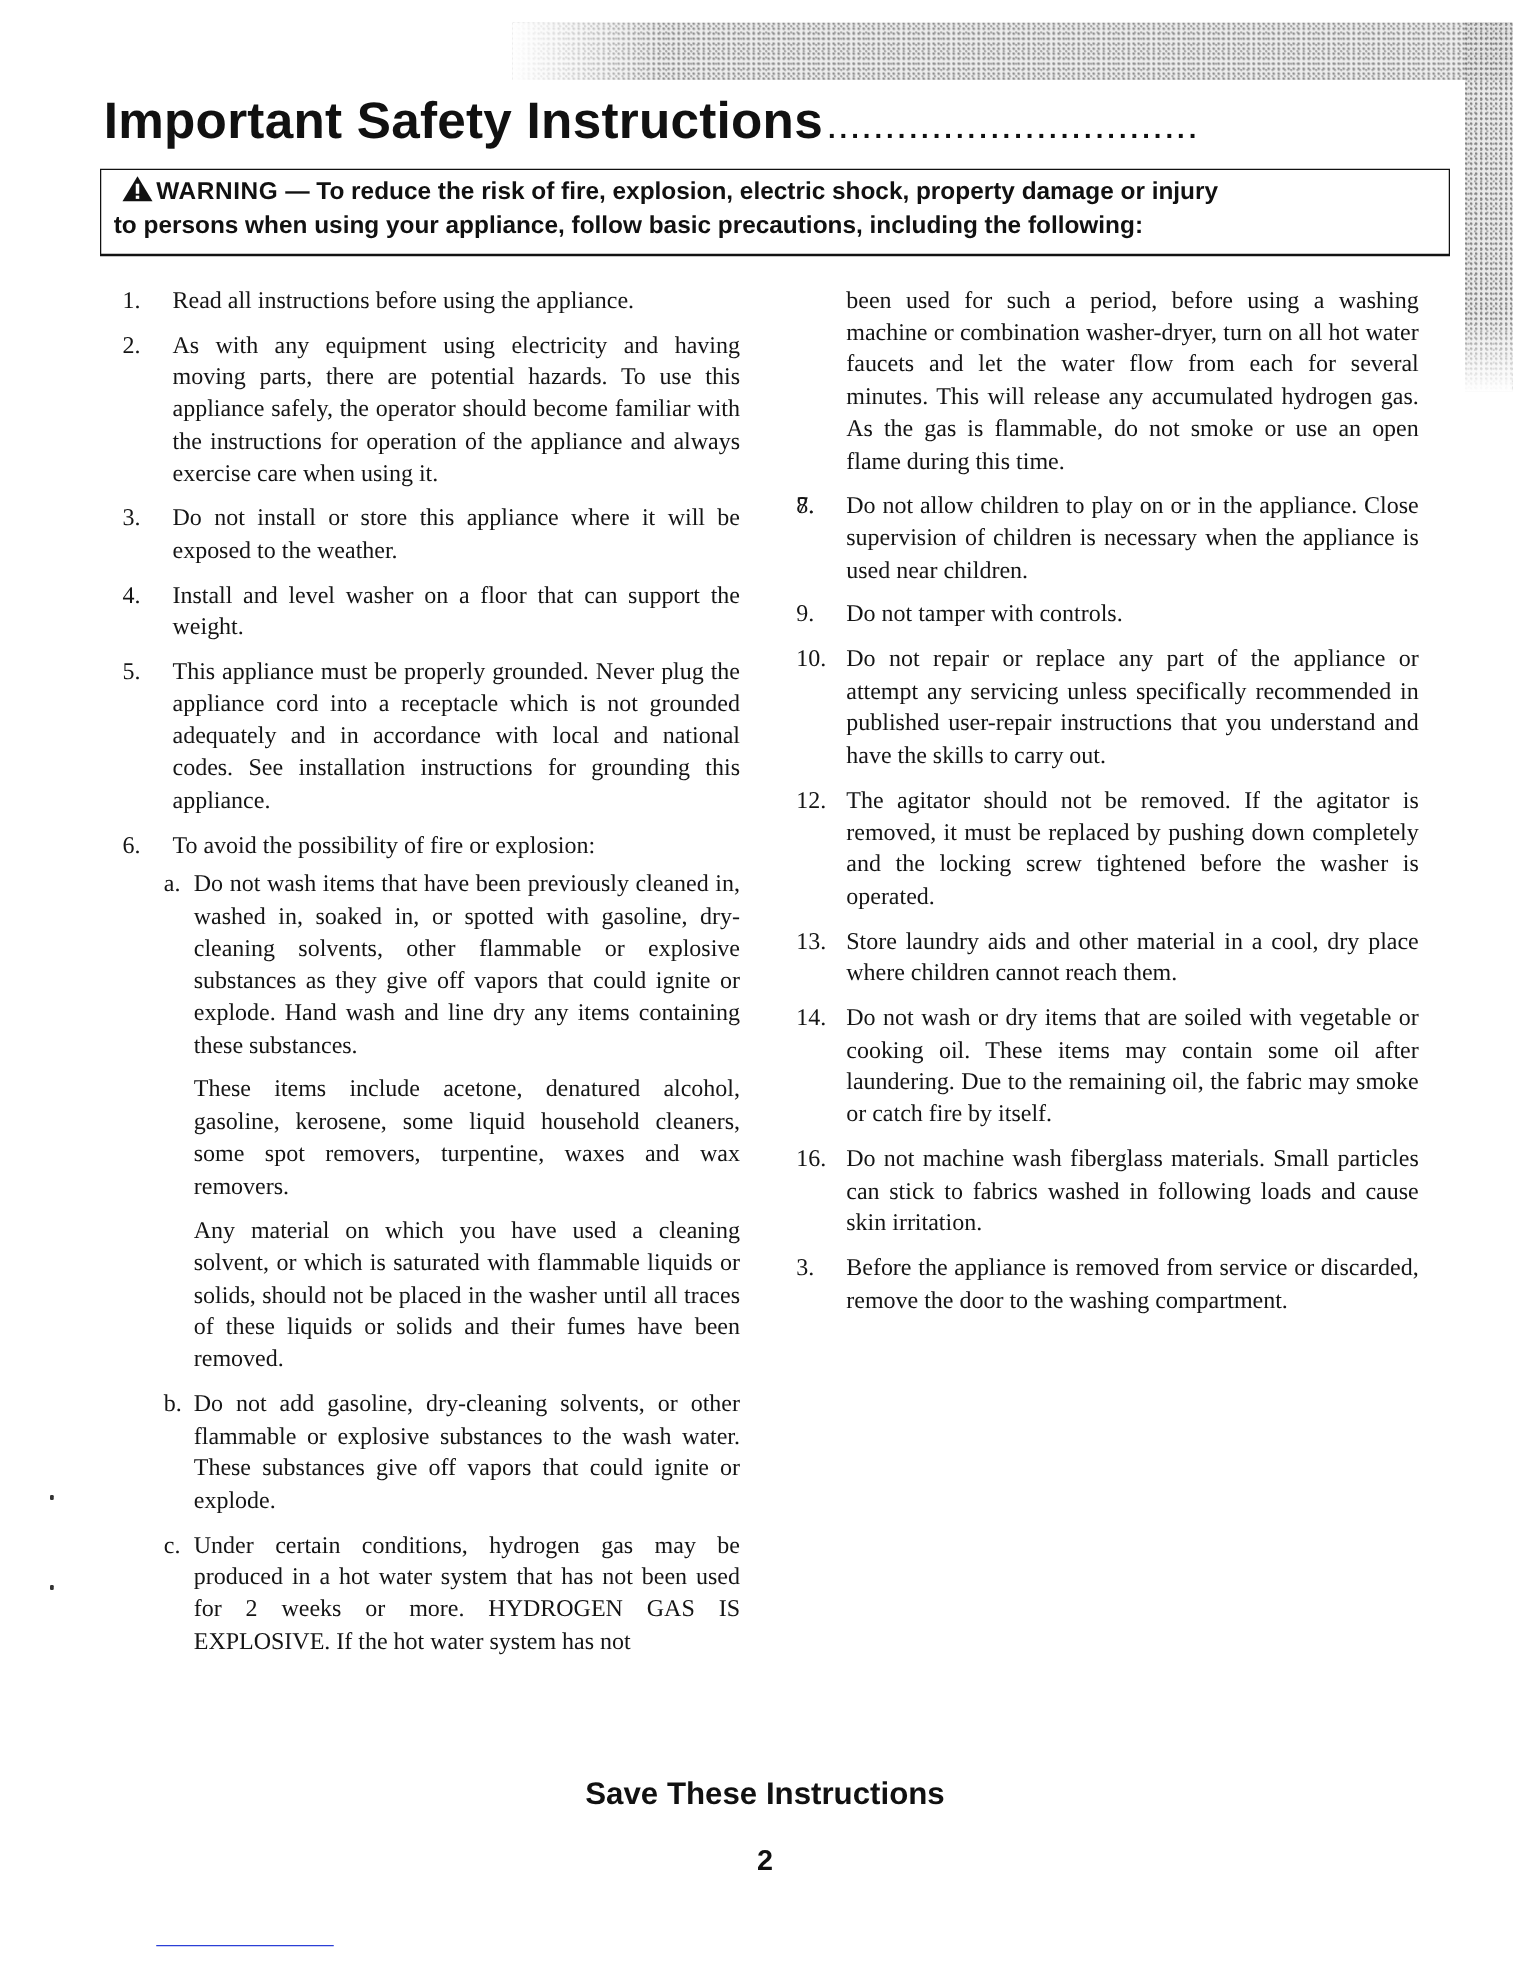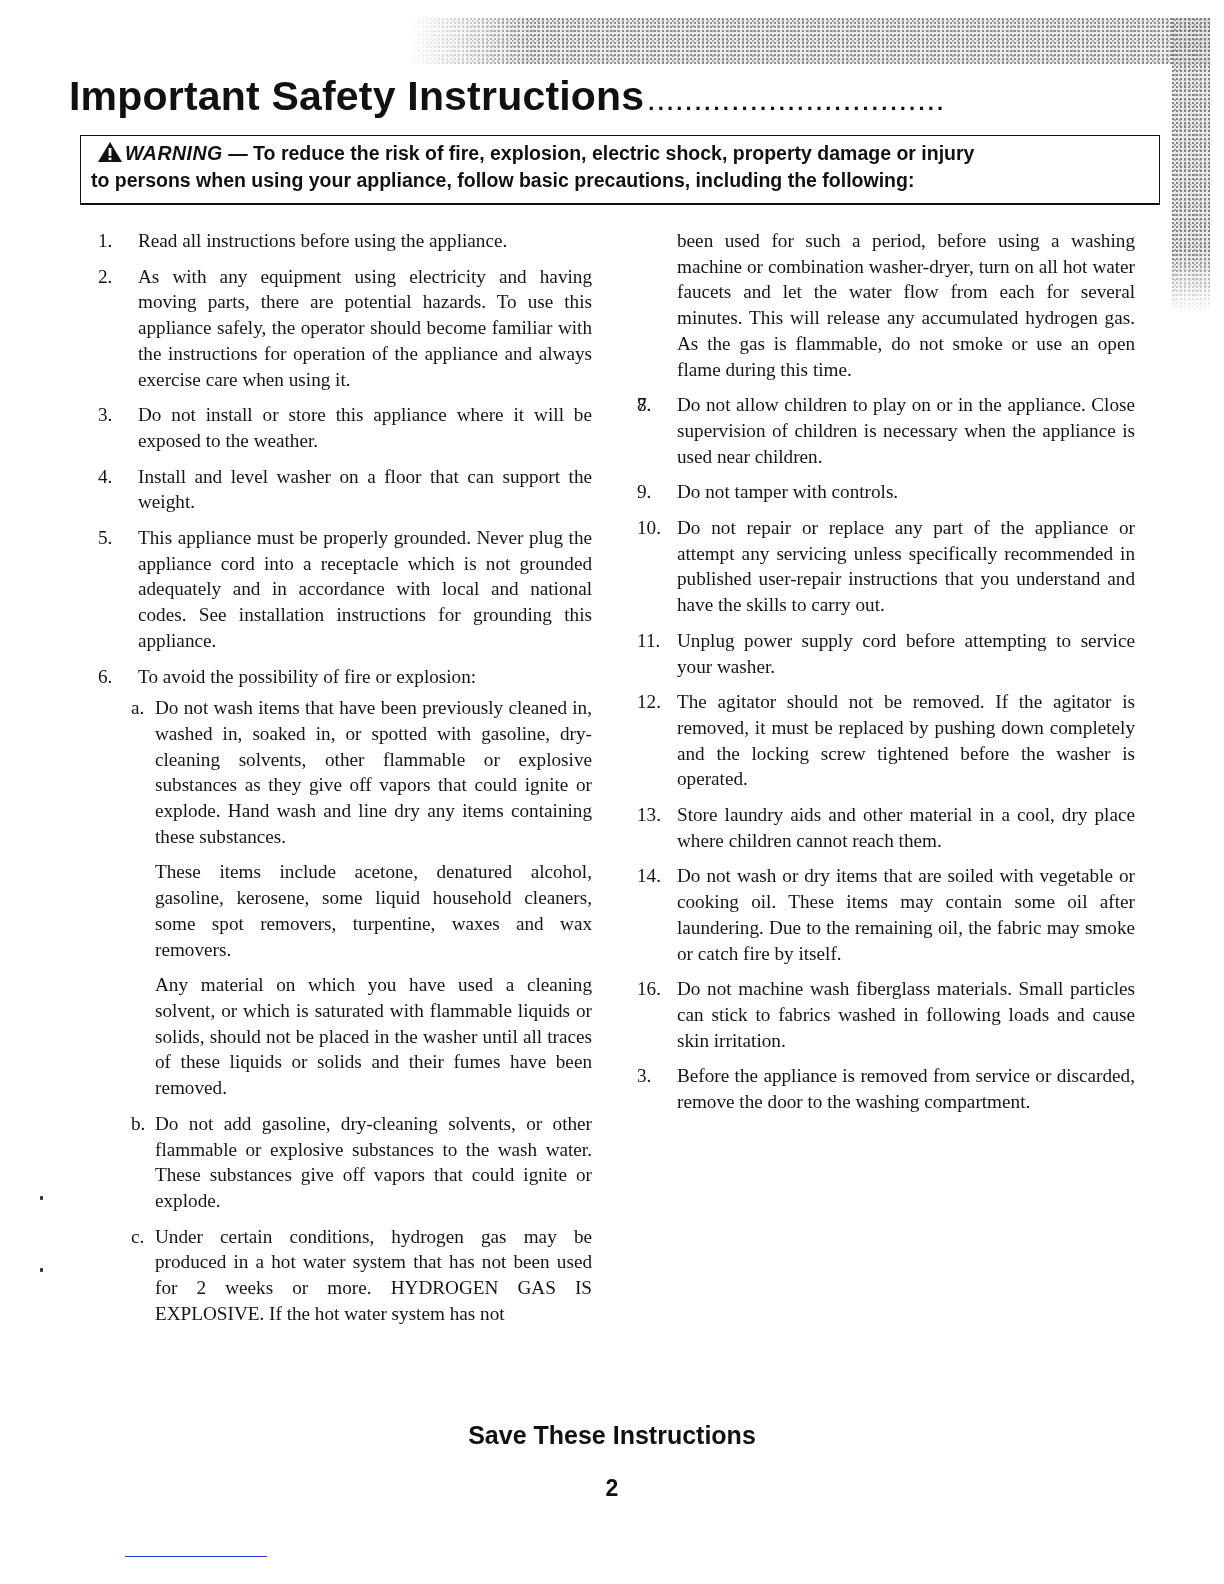--- a/index.html
+++ b/index.html
@@ -27,42 +27,42 @@
       radial-gradient(circle at 3px 2px, #959595 0.8px, transparent 1.1px);
     background-size: 4px 4px, 5px 5px;
     opacity: 0.85;
   }
   .halftone-v::after {
     content: ""; position: absolute; left: 0; bottom: 0; width: 100%; height: 60px;
     background: linear-gradient(180deg, rgba(255,255,255,0) 0%, #fff 100%);
   }
 
   .page-title {
-    position: absolute; left: 69px; top: 64px; width: 1090px;
+    position: absolute; left: 83px; top: 64px; width: 1090px;
     font-family: "Liberation Sans", "DejaVu Sans", sans-serif;
     font-weight: bold; font-size: 41px; line-height: 64px; letter-spacing: 0.2px;
     white-space: nowrap; overflow: hidden; background: transparent;
   }
   .page-title .title-text { background: #fff; padding-right: 4px; }
   .page-title .leader {
     font-size: 22px; letter-spacing: 3.2px; vertical-align: baseline;
   }
 
   .warning-box {
     position: absolute; left: 80px; top: 135px; width: 1080px; height: 70px;
     border: 1.5px solid #111; border-bottom-width: 2.5px; box-sizing: border-box;
     background: #fff;
     font-family: "Liberation Sans", "DejaVu Sans", sans-serif;
     font-weight: bold; font-size: 19.5px; line-height: 27px;
     padding: 4px 8px 0 10px;
   }
   .warning-line1 { padding-left: 6px; white-space: nowrap; }
   .warning-line2 { white-space: nowrap; }
   .warn-icon { display: inline-block; width: 26px; height: 22px; vertical-align: -3px; margin-right: 2px; }
-  .warn-word { font-style: italic; letter-spacing: 0.5px; }
+  .warn-word { letter-spacing: 0.5px; }
 
   .col {
     position: absolute; top: 228px;
     font-family: "Liberation Serif", "DejaVu Serif", serif;
     font-size: 19.2px; line-height: 25.7px; color: #151515;
   }
   .col-left { left: 98px; width: 494px; }
   .col-right { left: 637px; width: 498px; }
 
   .item { position: relative; padding-left: 40px; text-align: justify; margin-bottom: 10px; }
@@ -162,24 +162,20 @@
   </div>
   <div class="item">
     <span class="num">9.</span>
     <span>Do not tamper with controls.</span>
   </div>
   <div class="item two-digit">
     <span class="num">10.</span>
     <span>Do not repair or replace any part of the appliance  or attempt any servicing unless specifically recommended in published user-repair instructions that you understand and have the skills to carry out.</span>
   </div>
   <div class="item two-digit">
-    <span class="num">11.</span>
-    <span>Unplug power supply cord before attempting to service your washer.</span>
-  </div>
-  <div class="item two-digit">
     <span class="num">12.</span>
     <span>The agitator should not be removed.  If the agitator is removed, it must be replaced by pushing down completely and the locking screw tightened before the washer is operated.</span>
   </div>
   <div class="item two-digit">
     <span class="num">13.</span>
     <span>Store laundry aids and other material in a cool, dry place where children cannot reach them.</span>
   </div>
   <div class="item two-digit">
     <span class="num">14.</span>
     <span>Do not wash or dry items that are soiled with vegetable or cooking oil. These items may contain some oil after laundering. Due to the remaining oil, the fabric may smoke or catch fire by itself.</span>

